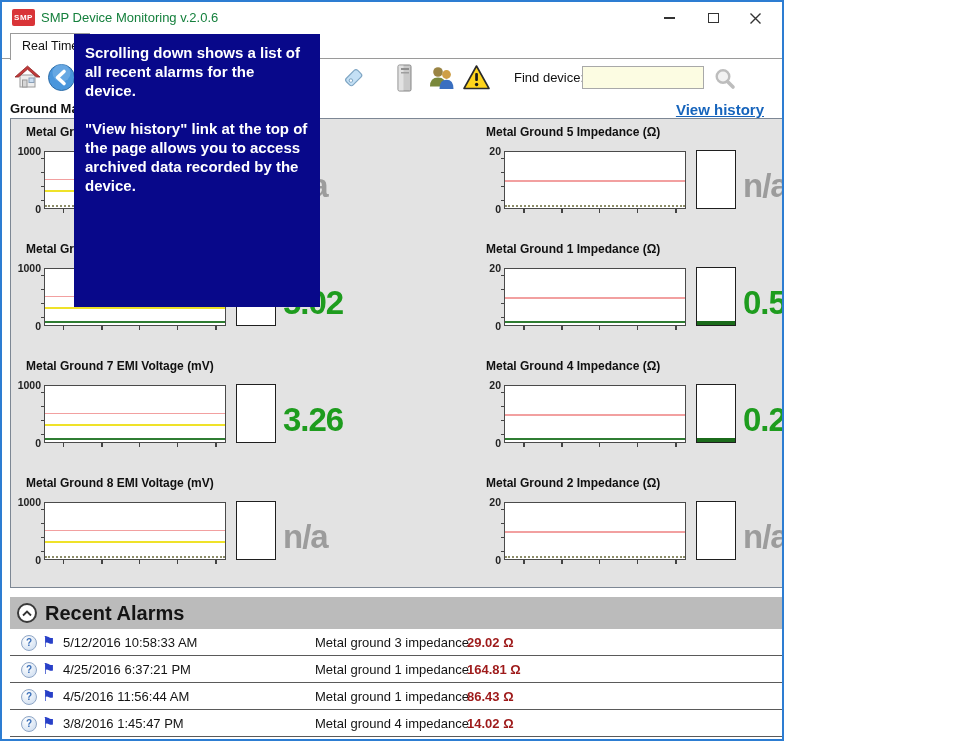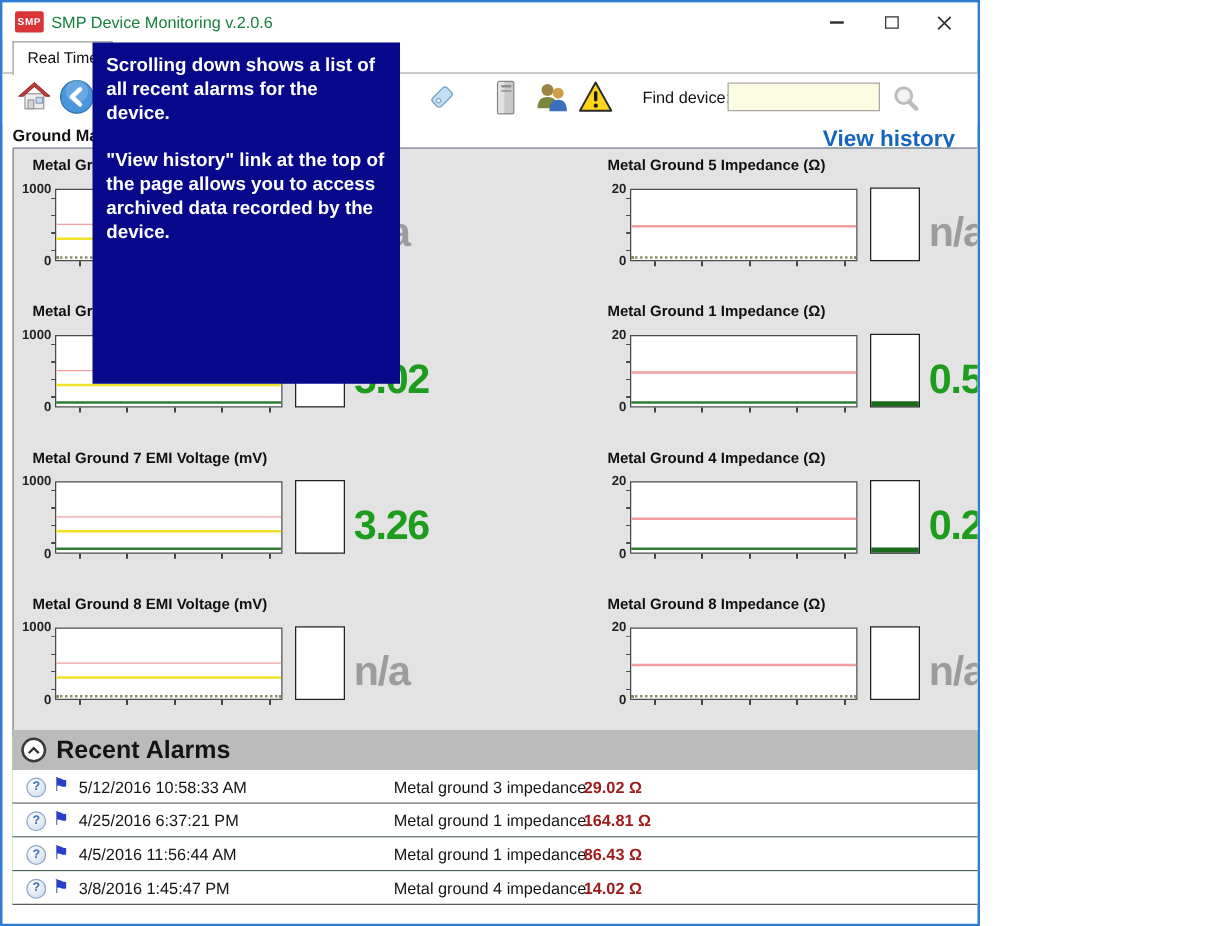--- a/index.html
+++ b/index.html
@@ -22,21 +22,21 @@
        font-size:12.5px;line-height:25px;color:#111;z-index:2}
 
   
   .toolbar{position:absolute;left:0;top:57px;right:0;height:40px;background:#fff}
   .tbi{position:absolute;top:5px}
   .find-label{position:absolute;left:512px;top:11px;font-size:13px;color:#111}
   .find-input{position:absolute;left:580px;top:7px;width:122px;height:23px;background:#FCFCE2;border:1px solid #A9A9A9;font-size:13px;padding:0 4px}
 
   
   .device-name{position:absolute;left:8px;top:99px;font-size:13px;font-weight:bold;color:#111;white-space:nowrap}
-  .view-history{position:absolute;right:18px;top:99px;font-size:18px;font-weight:bold;color:#1664BC;text-decoration:underline;cursor:pointer}
+  .view-history{position:absolute;right:18px;top:99px;font-size:15px;font-weight:bold;color:#1664BC;text-decoration:underline;cursor:pointer}
 
   
   .panel{position:absolute;left:8px;top:116px;width:928px;height:470px;background:#E3E3E3;border:1px solid #7d8794}
   .blk{position:absolute;width:460px;height:112px}
   .blk.cl{left:4px}.blk.cr{left:464px}
   .blk.r1{top:6px}.blk.r2{top:123px}.blk.r3{top:240px}.blk.r4{top:357px}
   .c-title{position:absolute;left:11px;top:0;font-size:12px;font-weight:bold;color:#101010;white-space:nowrap}
   .ymax,.ymin{position:absolute;left:0;width:26px;text-align:right;font-size:10.5px;font-weight:bold;color:#222}
   .ymax{top:20px}.ymin{top:78px}
   .plot{position:absolute;left:29px;top:26px;width:182px;height:58px;background:#fff;border:1px solid #4a4a4a}
@@ -51,21 +51,21 @@
   .blk.ok .trace{background:#2F7D32}
   .blk.na .trace{height:0;border-top:2px dotted #8d8d6a;bottom:1px}
   .gauge{position:absolute;left:221px;top:25px;width:40px;height:59px;background:#fff;border:1px solid #1f1f1f}
   .gfill{position:absolute;left:0;right:0;bottom:0;height:4px;background:#1B6B1B;display:none}
   .blk.gf .gfill{display:block}
   .val{position:absolute;left:268px;top:42px;font-size:33px;font-weight:bold;letter-spacing:-1px}
   .blk.ok .val{color:#1E9C1E}
   .blk.na .val{color:#9C9C9C}
 
   
-  .alarms{position:absolute;left:8px;top:582px;width:928px;background:#22c55e}
+  .alarms{position:absolute;left:8px;top:595px;width:928px;background:#e5e5e5}
   .al-header{height:32px;background:#BBBBBB;display:flex;align-items:center;padding-left:7px}
   .collapse-btn{width:20px;height:20px;border:2px solid #3a3a3a;border-radius:50%;background:#fff;
                 display:flex;align-items:center;justify-content:center;cursor:pointer}
   .al-title{font-size:20px;font-weight:bold;color:#141414;margin-left:8px}
   .al-row{position:relative;height:27px;border-bottom:1px solid #5a5a5a;background:#fff;font-size:13px;color:#141414;cursor:default}
   .help-ic{position:absolute;left:11px;top:6px;width:16px;height:16px;border-radius:50%;
            background:radial-gradient(circle at 35% 30%,#ffffff,#C8D9EE);border:1px solid #8FA6C6;
            color:#3A6FB8;font-size:10px;font-weight:bold;text-align:center;line-height:14px}
   .flag-ic{position:absolute;left:32px;top:4px;font-size:15px;color:#2840C8;line-height:18px}
   .al-ts{position:absolute;left:53px;top:6px}
@@ -276,21 +276,21 @@
           <i class="line-red"></i>
           <i class="line-yellow"></i>
           <i class="trace"></i>
         </div>
       <div class="ymin">0</div>
       <div class="gauge"></div>
       <div class="val">n/a</div>
     </div>
 
     <div class="blk cr r4 na imp">
-      <div class="c-title">Metal Ground 8 Impedance (Ω)</div>
+      <div class="c-title">Metal Ground 2 Impedance (Ω)</div>
       <div class="ymax">20</div>
       <div class="plot">
           <i class="ticks-y"></i>
           <i class="ticks-x"></i>
           <i class="line-red"></i>
           <i class="trace"></i>
         </div>
       <div class="ymin">0</div>
       <div class="gauge"></div>
       <div class="val">n/a</div>

